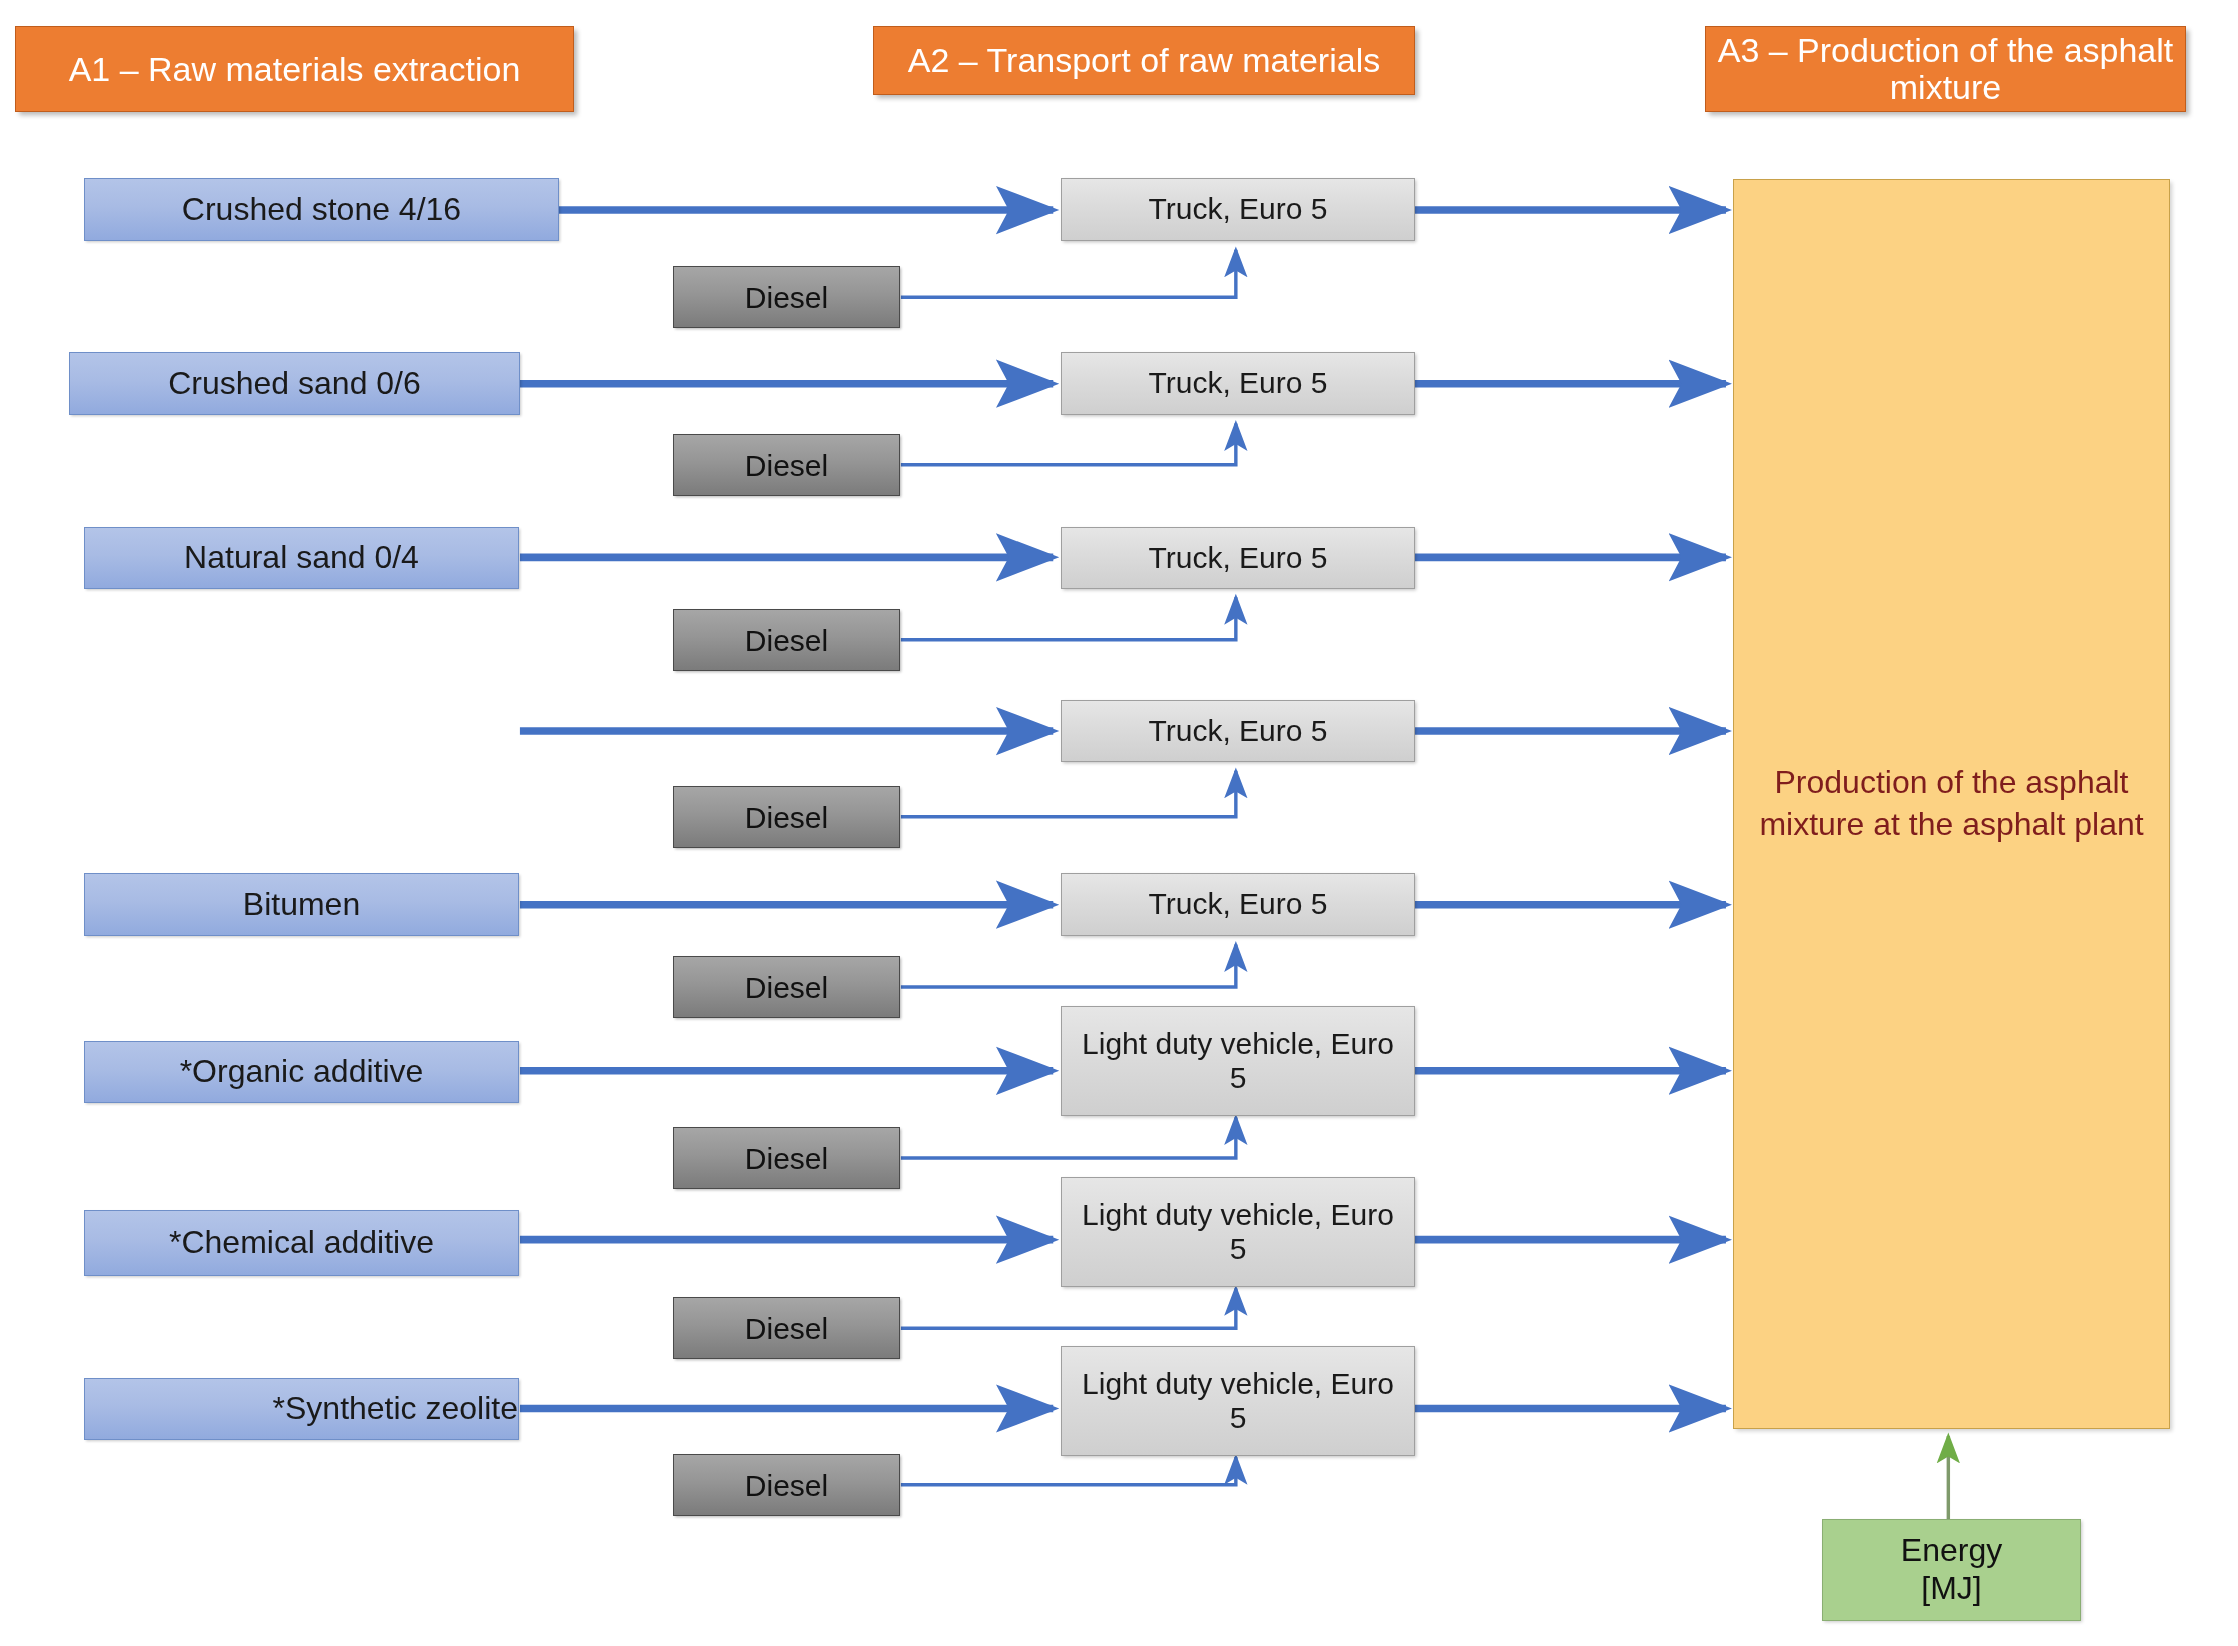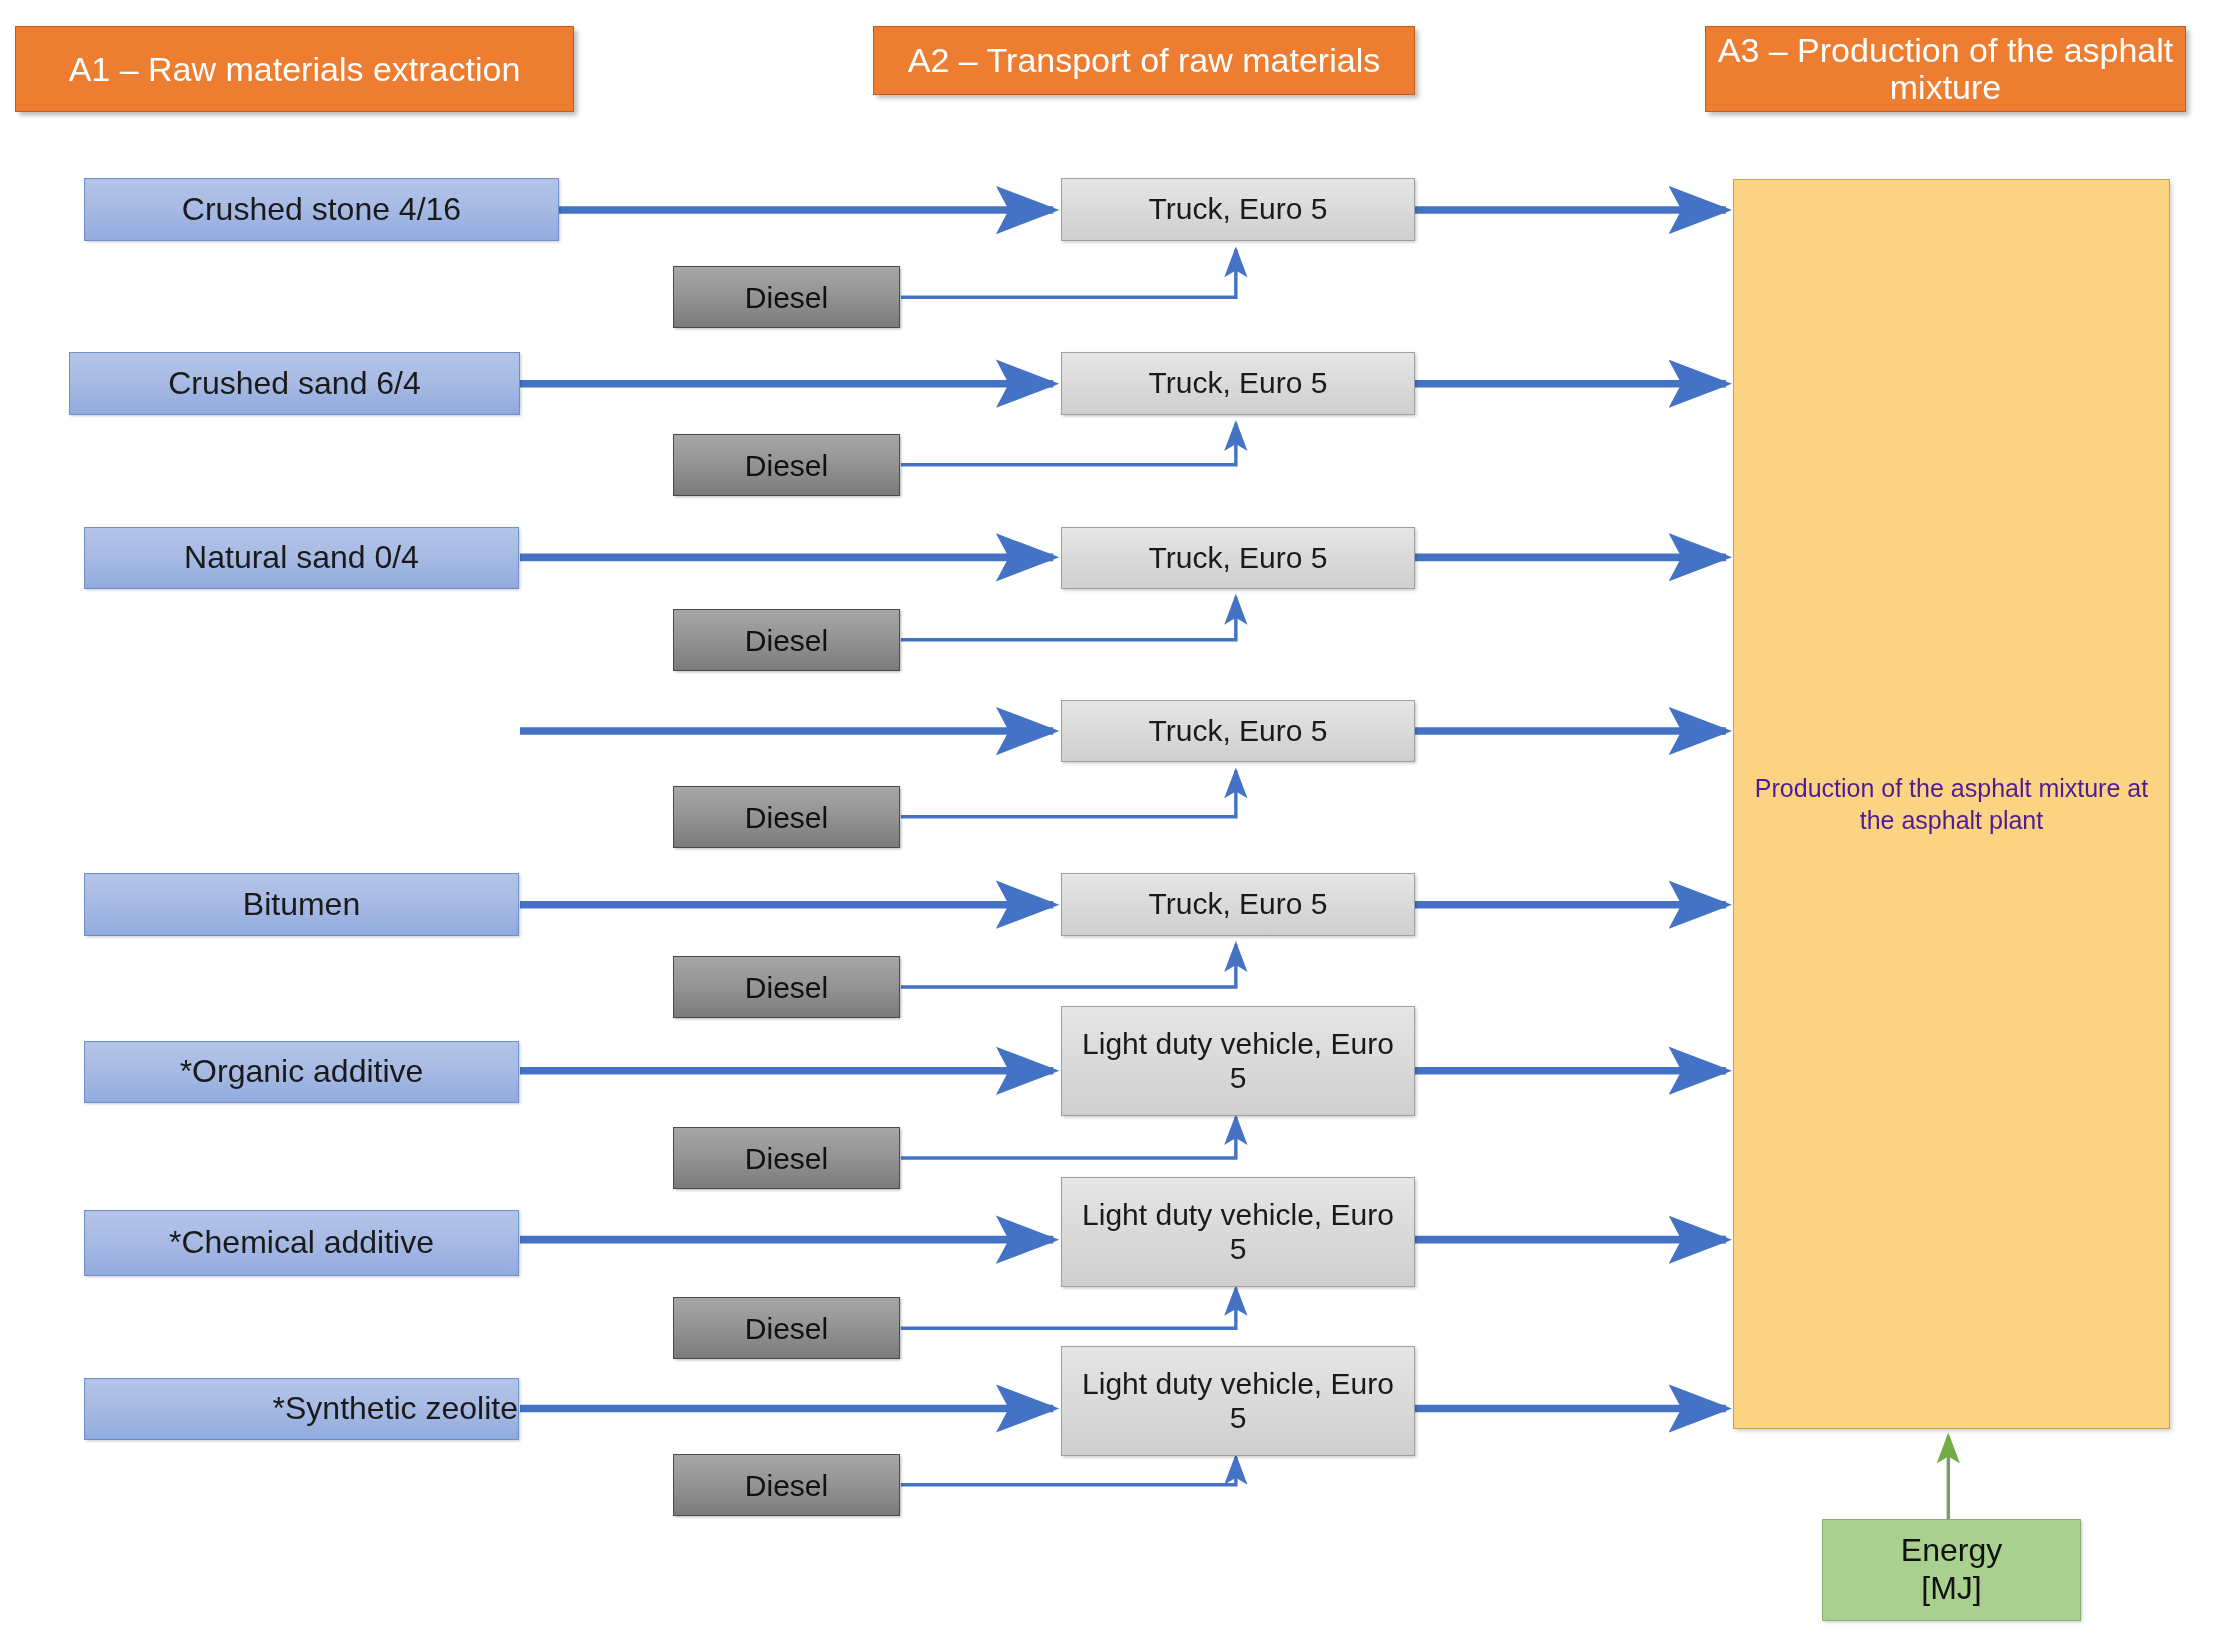--- a/index.html
+++ b/index.html
@@ -46,22 +46,22 @@
     color:#111111;
     font-size:30px;
     line-height:1.1;
     box-shadow:2.1px 2.1px 2.7px rgba(0,0,0,0.30);
   }
 
   
   .prod{
     background:#FCD283;
     border:1px solid #C8A14A;
-    color:#4c1d95;
-    font-size:25px;
+    color:#7f1d1d;
+    font-size:32px;
     line-height:1.3;
     box-shadow:2.7px 2.7px 4.1px rgba(0,0,0,0.18);
     padding:0 20.6px;
   }
 
   
   .energy{
     background:#A9D08E;
     border:1px solid #8aae73;
     color:#111111;
@@ -144,21 +144,21 @@
     <span>Crushed stone 4/16</span>
   </div>
   <div class="box veh" style="left:1061px;top:178px;width:354px;height:63px;">
     <span>Truck, Euro 5</span>
   </div>
   <div class="box fuel" style="left:673px;top:266px;width:227px;height:62px;">
     <span>Diesel</span>
   </div>
 
   <div class="box mat" style="left:69px;top:352px;width:451px;height:63px;">
-    <span>Crushed sand 6/4</span>
+    <span>Crushed sand 0/6</span>
   </div>
   <div class="box veh" style="left:1061px;top:352px;width:354px;height:63px;">
     <span>Truck, Euro 5</span>
   </div>
   <div class="box fuel" style="left:673px;top:434px;width:227px;height:62px;">
     <span>Diesel</span>
   </div>
 
   <div class="box mat" style="left:84px;top:527px;width:435px;height:62px;">
     <span>Natural sand 0/4</span>

